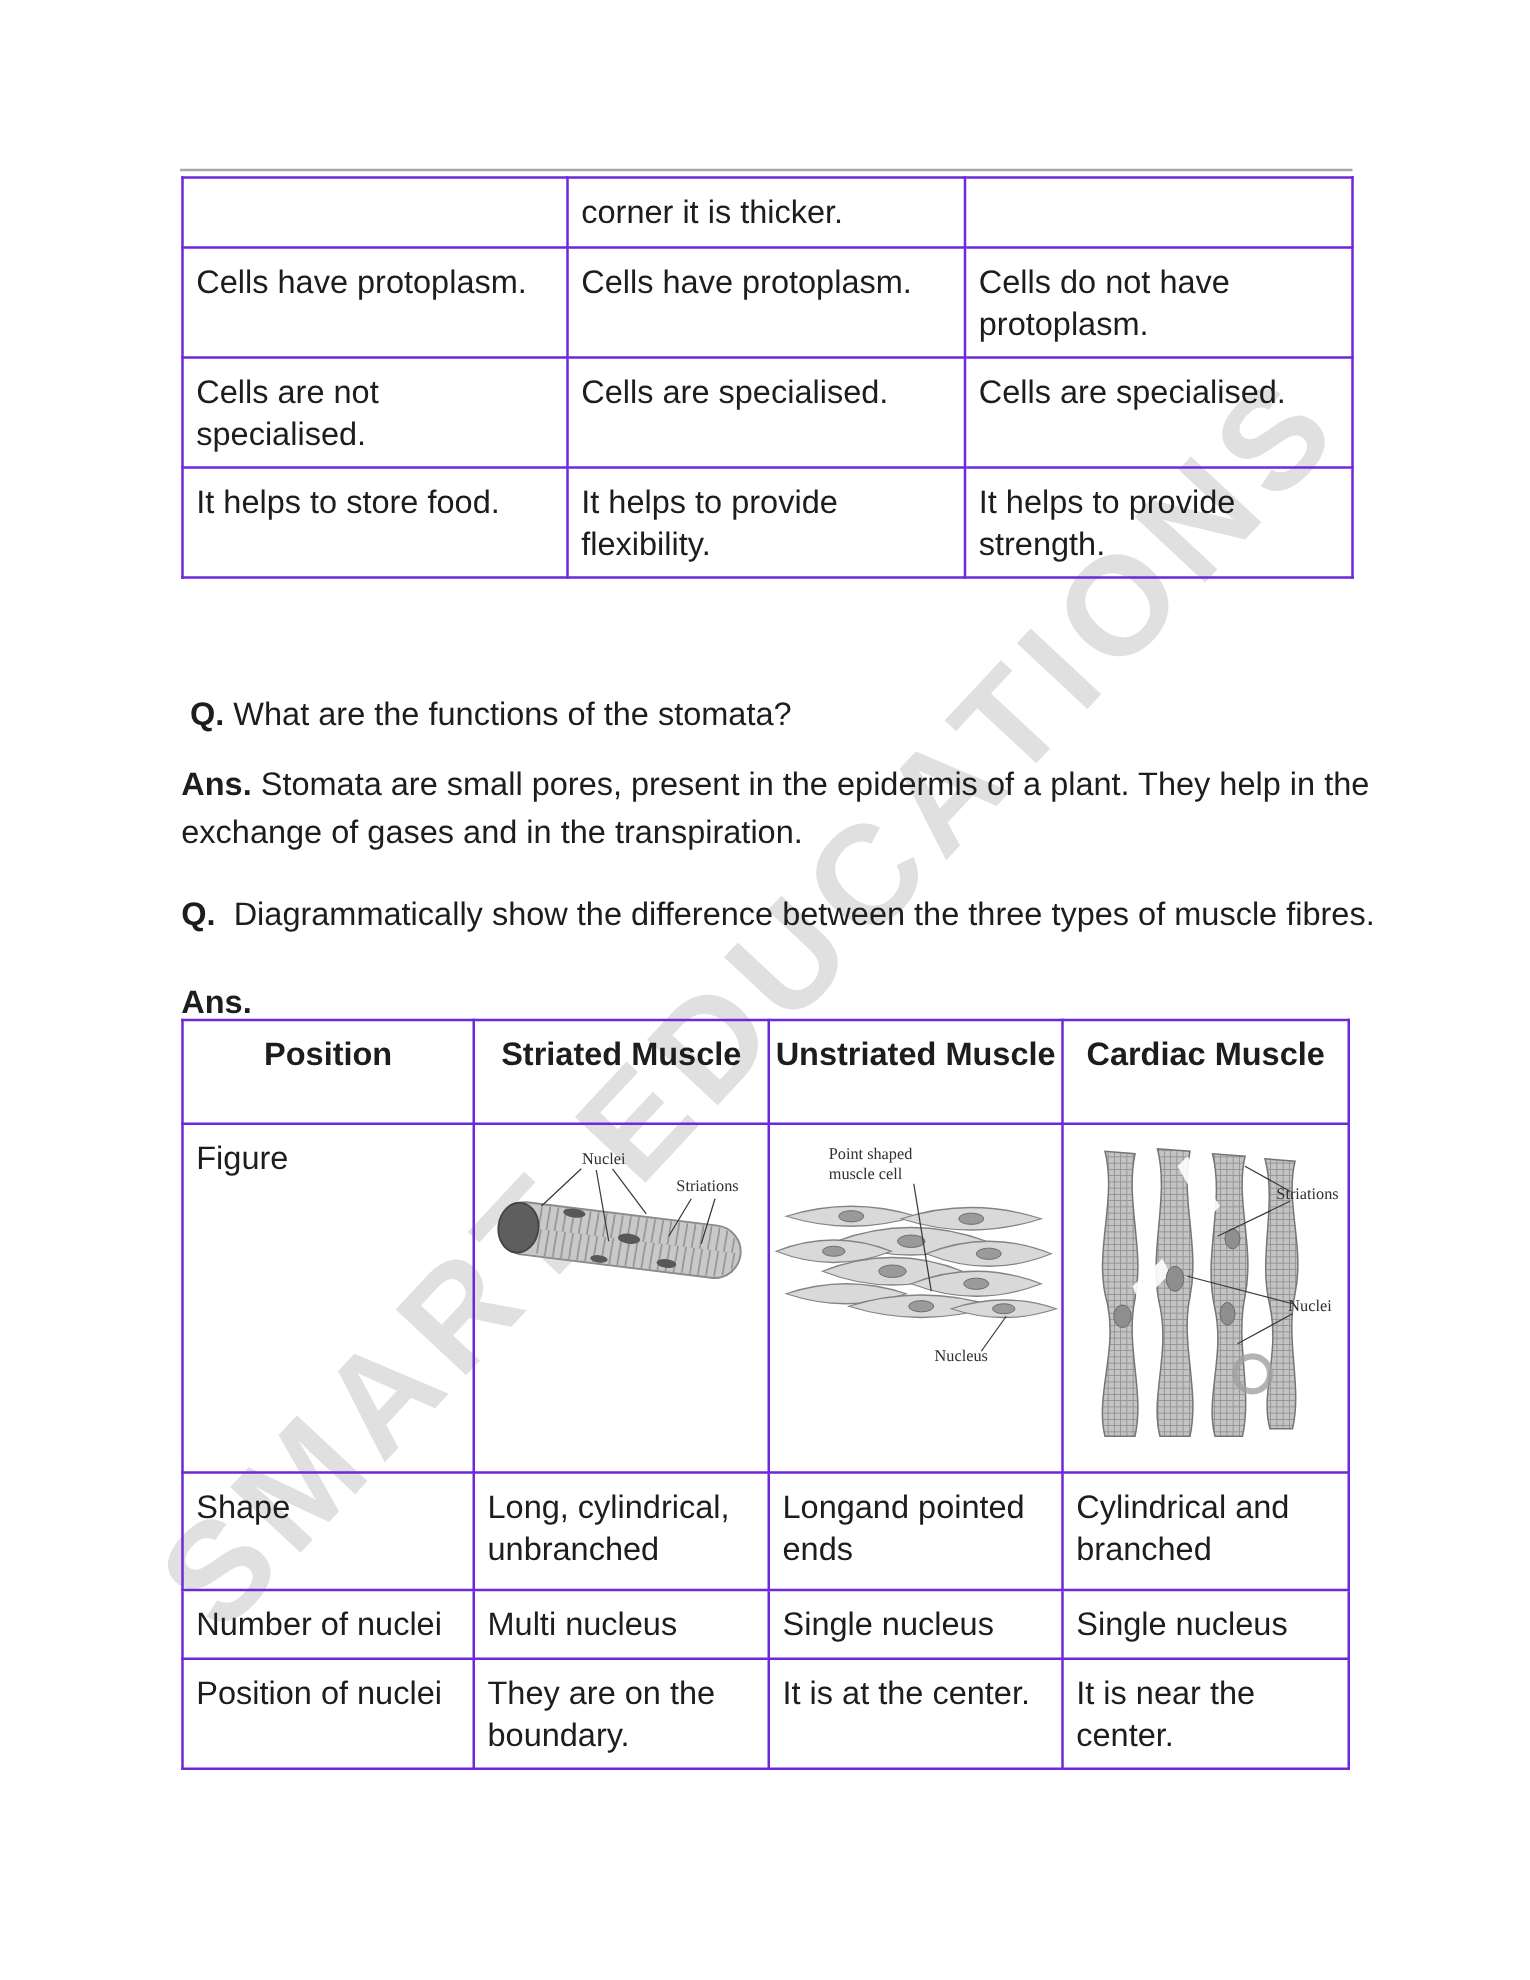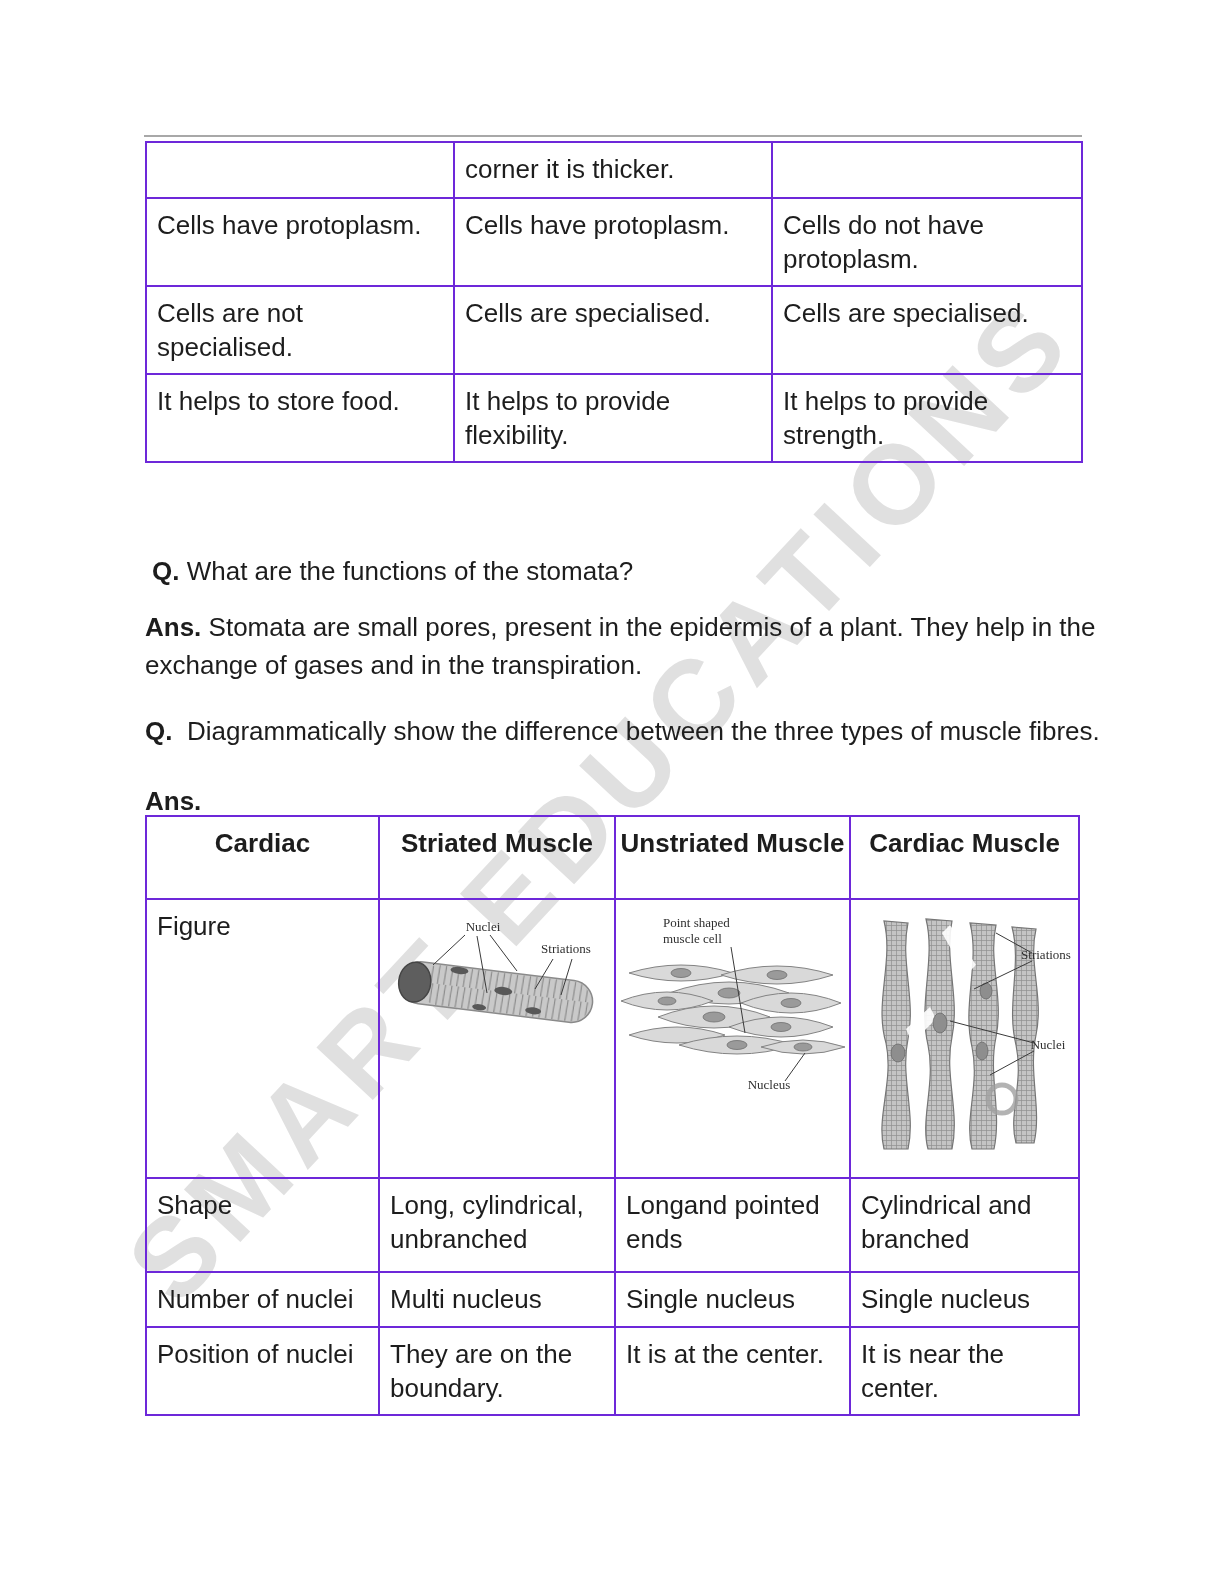--- a/index.html
+++ b/index.html
@@ -124,21 +124,21 @@
 
   <table class="t2">
     <colgroup>
         <col style="width:233px">
         <col style="width:236px">
         <col style="width:235px">
         <col style="width:229px">
       </colgroup>
     <tbody>
       <tr class="hrow">
-        <th>Cardiac</th>
+        <th>Position</th>
         <th>Striated Muscle</th>
         <th>Unstriated Muscle</th>
         <th>Cardiac Muscle</th>
       </tr>
 
       <tr class="frow">
         <td>Figure</td>
 
         <td class="fig-cell">
           <svg width="232" height="271" viewBox="0 0 232 271" xmlns="http://www.w3.org/2000/svg">

